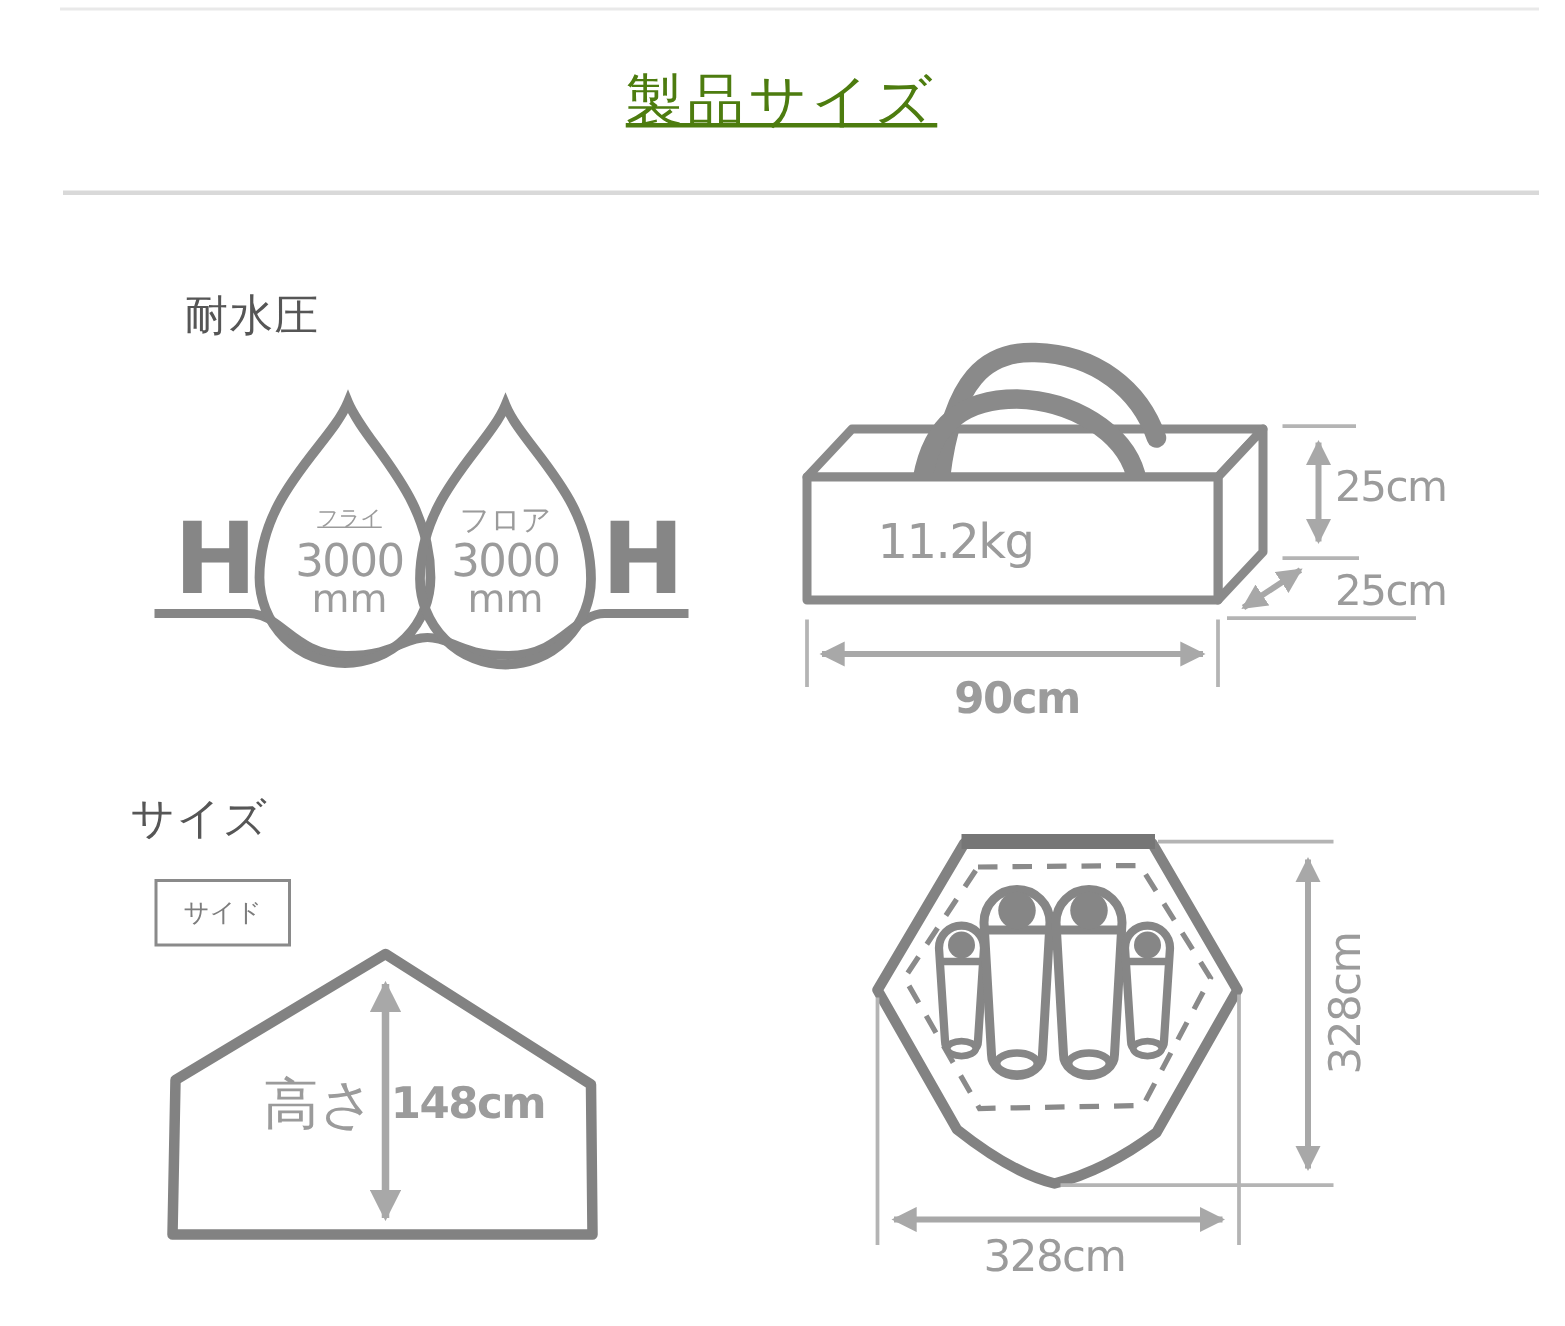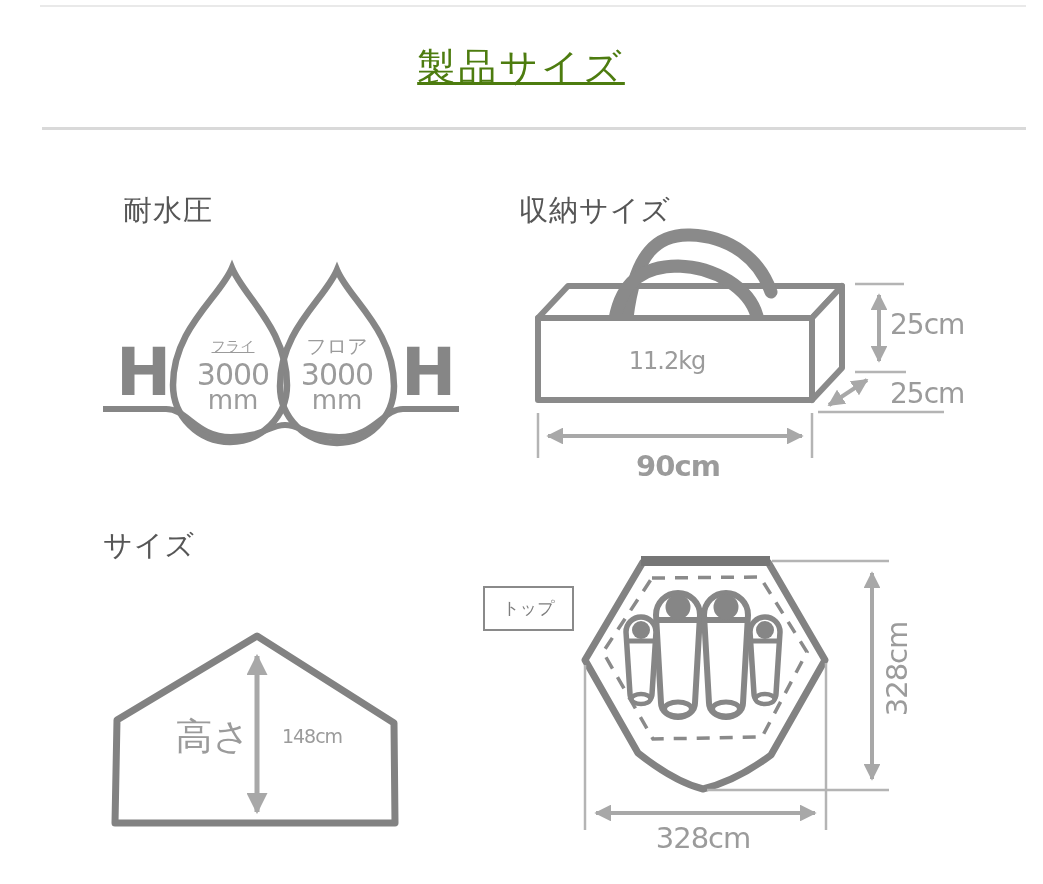--- a/index.html
+++ b/index.html
@@ -111,38 +111,37 @@
       <g stroke="#a8a8a8" stroke-width="4" marker-start="url(#arr)" marker-end="url(#arr)">
         <line x1="872" y1="573" x2="872" y2="779"></line>
         <line x1="596" y1="813" x2="815" y2="813"></line>
       </g>
     </g>
   </svg>
 
   <div class="txt page-title ctr" style="left:521px;top:67px;">製品サイズ</div>
 
   <div class="txt sec-title" style="left:99px;top:196px;margin-left:24px;">耐水圧</div>
-  <div class="txt sec-title" style="left:519px;top:196px;">収納サイズ</div>
-  <div class="txt sec-title" style="left:103px;top:531px;">サイズ</div>
+  <div class="txt sec-title" style="left:87px;top:531px;">サイズ</div>
 
   <div class="txt ctr" style="left:233px;top:346px;font-size:14px;text-decoration:underline;">フライ</div>
   <div class="txt ctr num" style="left:233px;top:375px;font-size:30px;">3000</div>
   <div class="txt ctr" style="left:233px;top:400px;font-size:26px;">mm</div>
   <div class="txt ctr" style="left:337px;top:346px;font-size:20px;">フロア</div>
   <div class="txt ctr num" style="left:337px;top:375px;font-size:30px;">3000</div>
   <div class="txt ctr" style="left:337px;top:400px;font-size:26px;">mm</div>
 
-  <div class="txt ctr num" style="left:667px;top:361px;font-size:24px;">11.2kg</div>
+  <div class="txt ctr num" style="left:637px;top:361px;font-size:32px;">11.2kg</div>
   <div class="txt num" style="left:890px;top:311px;font-size:28px;">25cm</div>
   <div class="txt num" style="left:890px;top:380px;font-size:28px;">25cm</div>
   <div class="txt ctr num" style="left:678px;top:466px;font-size:29px;font-weight:bold;">90cm</div>
 
-  <div class="tagbox" style="left:483px;top:586px;width:87px;height:41px;">
-      <span>トップ</span>
+  <div class="tagbox" style="left:103px;top:586px;width:87px;height:41px;">
+      <span>サイド</span>
     </div>
 
   <div class="txt ctr" style="left:213px;top:736px;font-size:37px;">高さ</div>
-  <div class="txt ctr num" style="left:312px;top:736px;font-size:19px;">148cm</div>
+  <div class="txt ctr num" style="left:312px;top:736px;font-size:29px;font-weight:bold;">148cm</div>
 
   <div class="txt rot num" style="left:897px;top:669px;font-size:29px;">328cm</div>
   <div class="txt ctr num" style="left:703px;top:838px;font-size:29px;">328cm</div>
 
 </div>
 
 </body></html>

